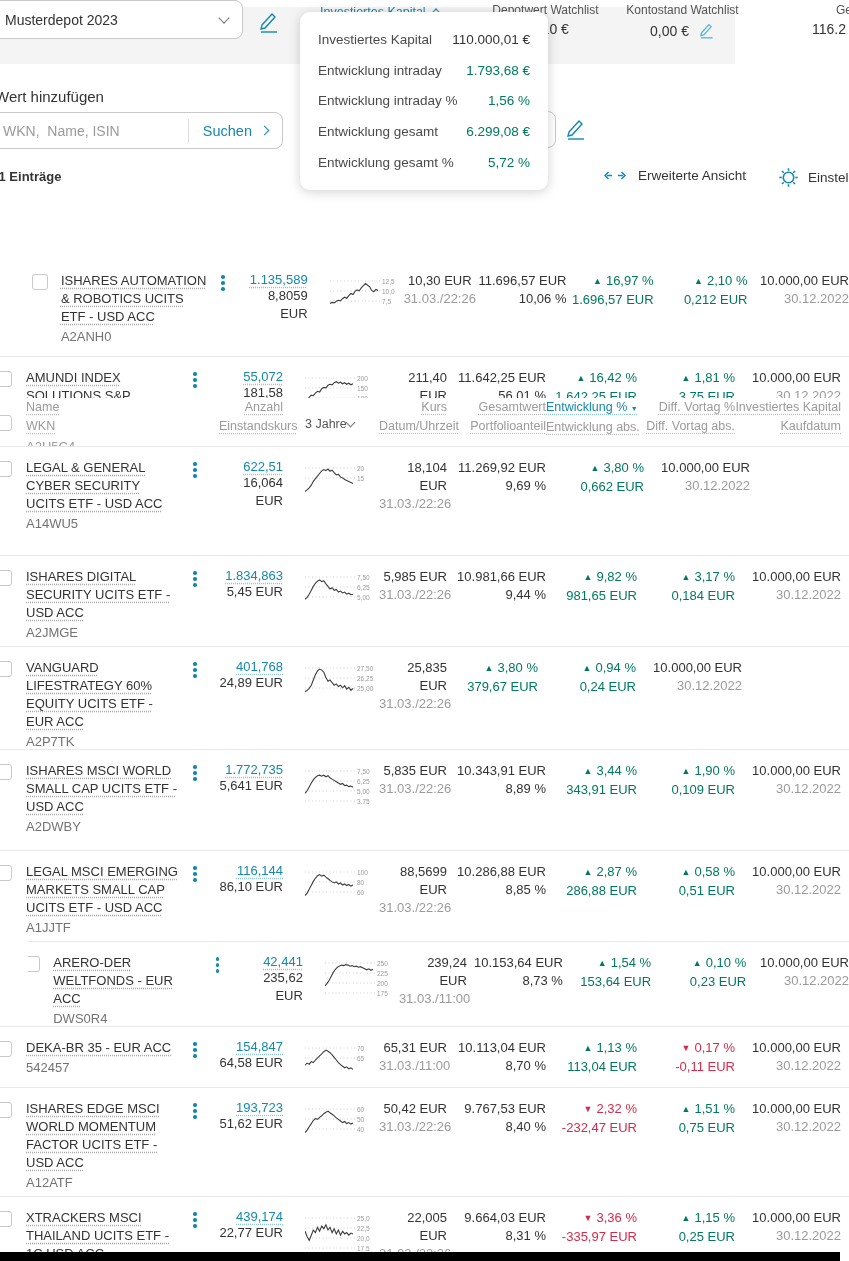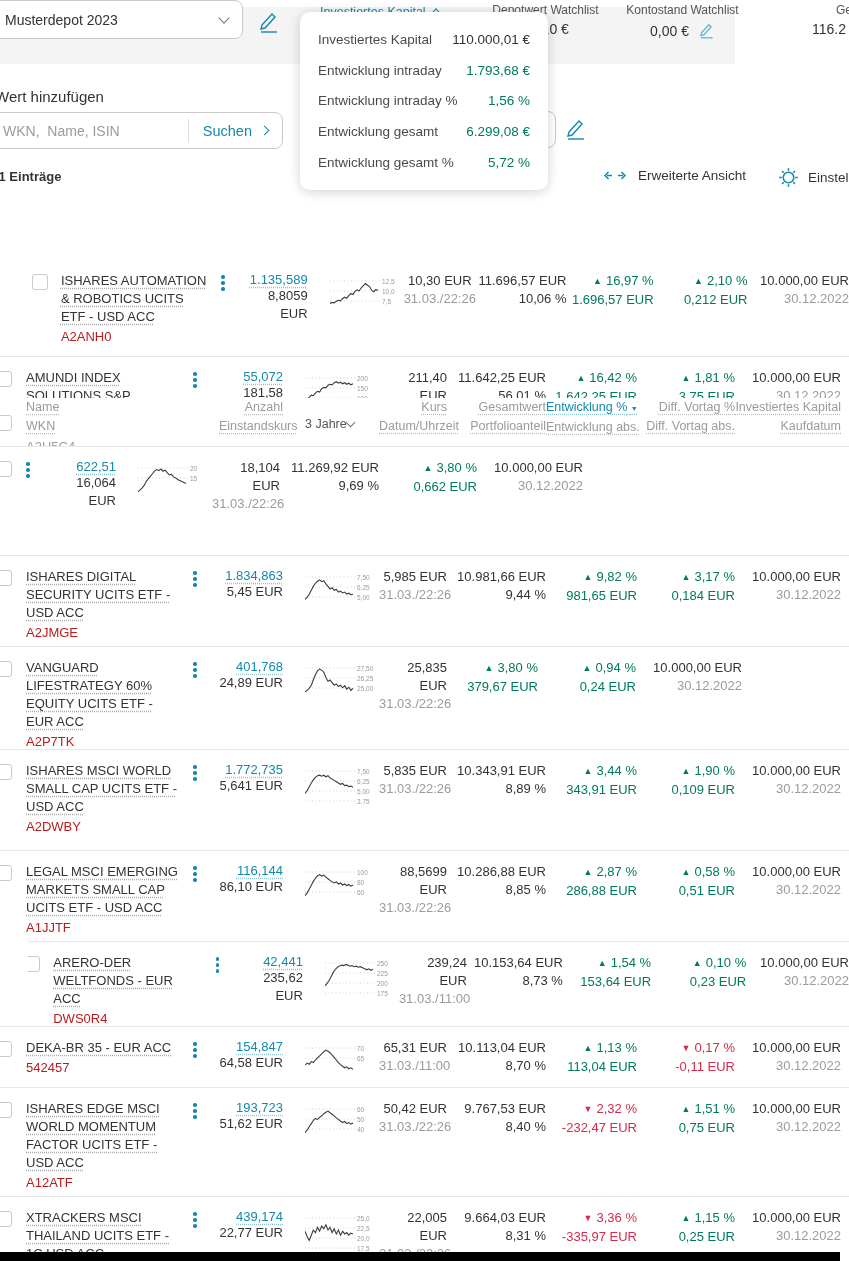--- a/index.html
+++ b/index.html
@@ -56,21 +56,21 @@
   
   .table { position:absolute; left:0; top:260px; width:849px; }
   .row { display:flex; position:relative; padding-top:12px; border-top:1px solid #e8e8e8; overflow:hidden; }
   .row:first-child { border-top:none; }
   .cbcol { width:26px; }
   .checkbox { width:16px; height:16px; border:1px solid #c9c9c9; border-radius:3px;
     background:#fff; margin-left:-4px; margin-top:2px; }
   .namecol { width:167px; padding-right:14px; }
   .name { font-size:13px; line-height:18px; color:#333; text-decoration:underline dotted #aaa;
     text-underline-offset:3px; cursor:pointer; }
-  .wkn { font-size:13px; color:#b91c1c; margin-top:3px; }
+  .wkn { font-size:13px; color:#737373; margin-top:3px; }
   .kebabcol { width:26px; padding-top:3px; }
   .kebab { display:flex; flex-direction:column; gap:2.5px; width:4px; cursor:pointer; }
   .kebab i { width:3.5px; height:3.5px; border-radius:50%; background:#1389ad; }
   .qtycol { width:64px; text-align:right; }
   .qty { font-size:13px; color:#1389ad; text-decoration:underline dotted #8fc6d6;
     text-underline-offset:3px; cursor:pointer; }
   .sparkcol { width:96px; padding-left:22px; padding-top:2px; }
   .kurscol { width:68px; text-align:right; }
   .gescol { width:99px; text-align:right; }
   .entwcol { width:91px; text-align:right; }
@@ -342,20 +342,24 @@
          <div class="hl">Investiertes Kapital</div>
          <div class="hl">Kaufdatum</div>
        </div>
       </div>
       <div class="clipped-wkn">A2H5C4</div>
     </div>
     <div class="row" style="min-height: 109px;">
       <div class="cbcol">
         <div class="checkbox"></div>
       </div>
+      <div class="namecol">
+       <div class="name">LEGAL &amp; GENERAL CYBER SECURITY UCITS ETF - USD ACC</div>
+       <div class="wkn">A14WU5</div>
+     </div>
       <div class="kebabcol">
         <div class="kebab">
           <i></i>
           <i></i>
           <i></i>
         </div>
       </div>
       <div class="qtycol">
        <div class="qty">622,51</div>
        <div class="l2">16,064 EUR</div>

